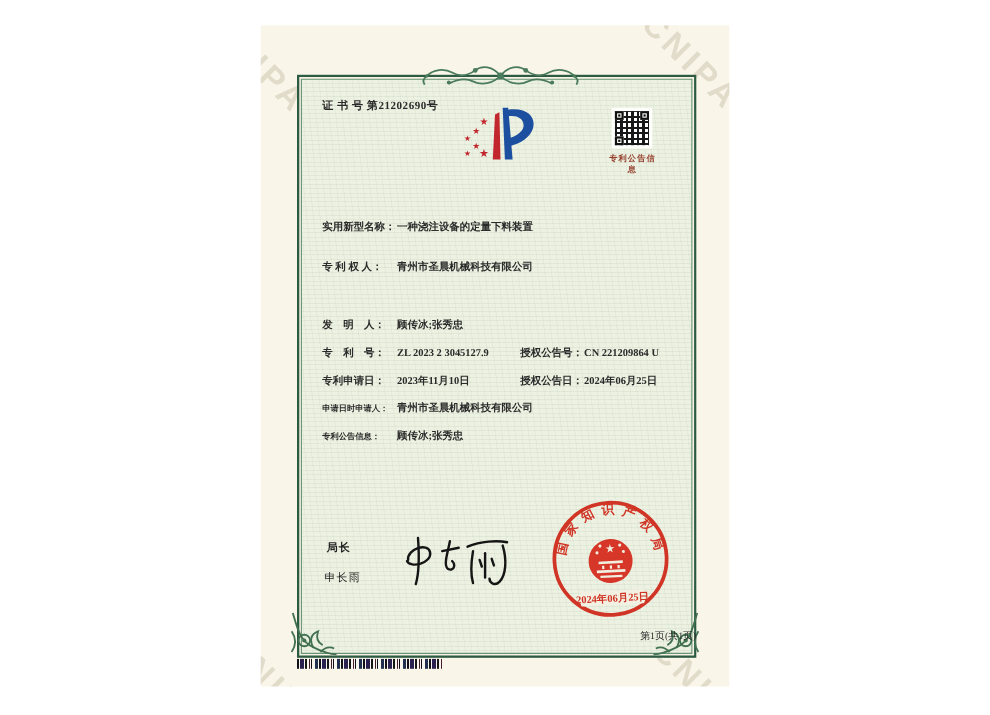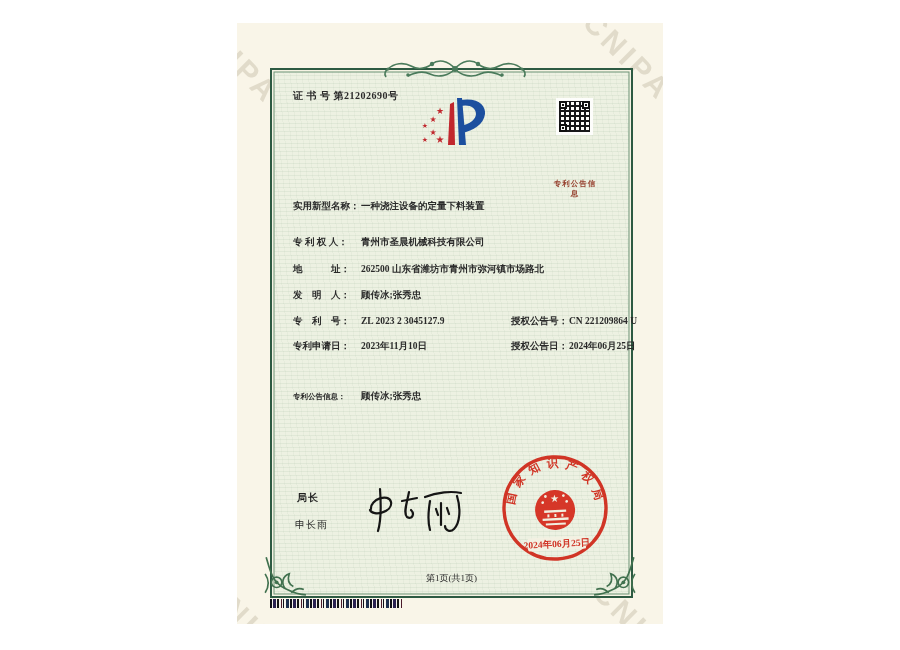--- a/index.html
+++ b/index.html
@@ -23,39 +23,39 @@
   
   #certno{position:absolute;left:56px;top:66px;font-size:10px;letter-spacing:.5px;font-weight:bold;color:#2a2a2a;}
   #logo{position:absolute;left:176px;top:70px;}
   #qr{position:absolute;left:319px;top:75px;width:37px;height:37px;background:#fdfdfb;
       background-image:repeating-linear-gradient(90deg,#18181a 0 2px,transparent 2px 5px),
                        repeating-linear-gradient(0deg,#18181a 0 2px,transparent 2px 5px);
       background-size:31px 31px;background-position:3px 3px;background-repeat:no-repeat;}
   .finder{position:absolute;width:8px;height:8px;border:2px solid #111;background:#fdfdfb;box-sizing:border-box;}
   .finder::after{content:"";position:absolute;left:1px;top:1px;width:2px;height:2px;background:#111;}
   #qrcap{position:absolute;left:313px;top:116px;width:50px;text-align:center;font-size:7.5px;
-         font-weight:bold;letter-spacing:1px;color:#96402e;margin-top:40px;}
+         font-weight:bold;letter-spacing:1px;color:#96402e;}
   #title{position:absolute;left:33px;top:127px;width:363px;text-align:center;font-size:23px;
          font-weight:bold;letter-spacing:1px;color:#111;}
   
   .fieldrow{position:absolute;left:56px;font-size:9.5px;font-weight:bold;white-space:nowrap;color:#2a2a2a;}
   .fieldrow .lbl{display:inline-block;min-width:68px;}
   .fieldrow.long .lbl{font-size:7.5px;}
-  .fieldrow.rcol{left:236px;margin-left:38px;}
+  .fieldrow.rcol{left:236px;}
   .fieldrow.rcol .lbl{min-width:58px;}
   
   #grant{position:absolute;left:45px;top:405px;width:334px;font-size:9px;line-height:17px;
          letter-spacing:-0.2px;text-indent:18px;text-align:justify;color:#33302c;font-style:italic;}
   
   #offTitle{position:absolute;left:60px;top:468px;font-size:10px;font-weight:bold;letter-spacing:1px;}
   #offName{position:absolute;left:58px;top:495px;font-size:10px;font-weight:normal;letter-spacing:1px;}
   #sig{position:absolute;left:120px;top:458px;}
   #seal{position:absolute;left:262px;top:429px;transform:rotate(-3deg);opacity:.93;}
   
-  #pageno{position:absolute;left:33px;top:549px;width:363px;text-align:center;font-size:9px;color:#2a2a2a;}
+  #pageno{position:absolute;left:33px;top:549px;width:363px;text-align:right;font-size:9px;color:#2a2a2a;}
   #barcode{position:absolute;left:33px;top:576px;width:132px;height:9px;
     background:repeating-linear-gradient(90deg,
       #101018 0 2px,#f8f6ee 2px 3px,#2a2150 3px 6px,#f8f6ee 6px 7px,
       #151515 7px 9px,#f8f6ee 9px 11px,#4a1a28 11px 12px,#f8f6ee 12px 13px,
       #101018 13px 14px,#f8f6ee 14px 16px,#20304e 16px 19px,#f8f6ee 19px 20px);}
 </style>
 </head>
 <body>
 
 <div id="canvas">
@@ -128,37 +128,37 @@
     </div>
     <div id="qrcap">专利公告信息</div>
 
 
     <div class="fieldrow" style="top:177px">
       <span class="lbl">实用新型名称：</span><span class="val">一种浇注设备的定量下料装置</span>
     </div>
     <div class="fieldrow" style="top:213px">
       <span class="lbl">专 利 权 人：</span><span class="val">青州市圣晨机械科技有限公司</span>
     </div>
-    <div class="fieldrow" style="top:240px">
-      <span class="lbl">地　　　址：</span><span class="val">262500 山东省潍坊市青州市弥河镇市场路北</span>
-    </div>
     <div class="fieldrow" style="top:266px">
       <span class="lbl">发　明　人：</span><span class="val">顾传冰;张秀忠</span>
     </div>
     <div class="fieldrow" style="top:292px">
       <span class="lbl">专　利　号：</span><span class="val">ZL 2023 2 3045127.9</span>
     </div>
     <div class="fieldrow rcol" style="top:292px">
       <span class="lbl">授权公告号：</span><span class="val">CN 221209864 U</span>
     </div>
     <div class="fieldrow" style="top:317px">
       <span class="lbl">专利申请日：</span><span class="val">2023年11月10日</span>
     </div>
     <div class="fieldrow rcol" style="top:317px">
       <span class="lbl">授权公告日：</span><span class="val">2024年06月25日</span>
+    </div>
+    <div class="fieldrow long" style="top:342px">
+      <span class="lbl">申请日时申请人：</span><span class="val">青州市圣晨机械科技有限公司</span>
     </div>
     <div class="fieldrow long" style="top:367px">
       <span class="lbl">专利公告信息：</span><span class="val">顾传冰;张秀忠</span>
     </div>
 
 
     <div id="offTitle">局长</div>
     <div id="offName">申长雨</div>
     <svg id="sig" width="115" height="58" viewBox="0 0 115 58">
       <g stroke="#151515" stroke-width="2.2" fill="none" stroke-linecap="round">

